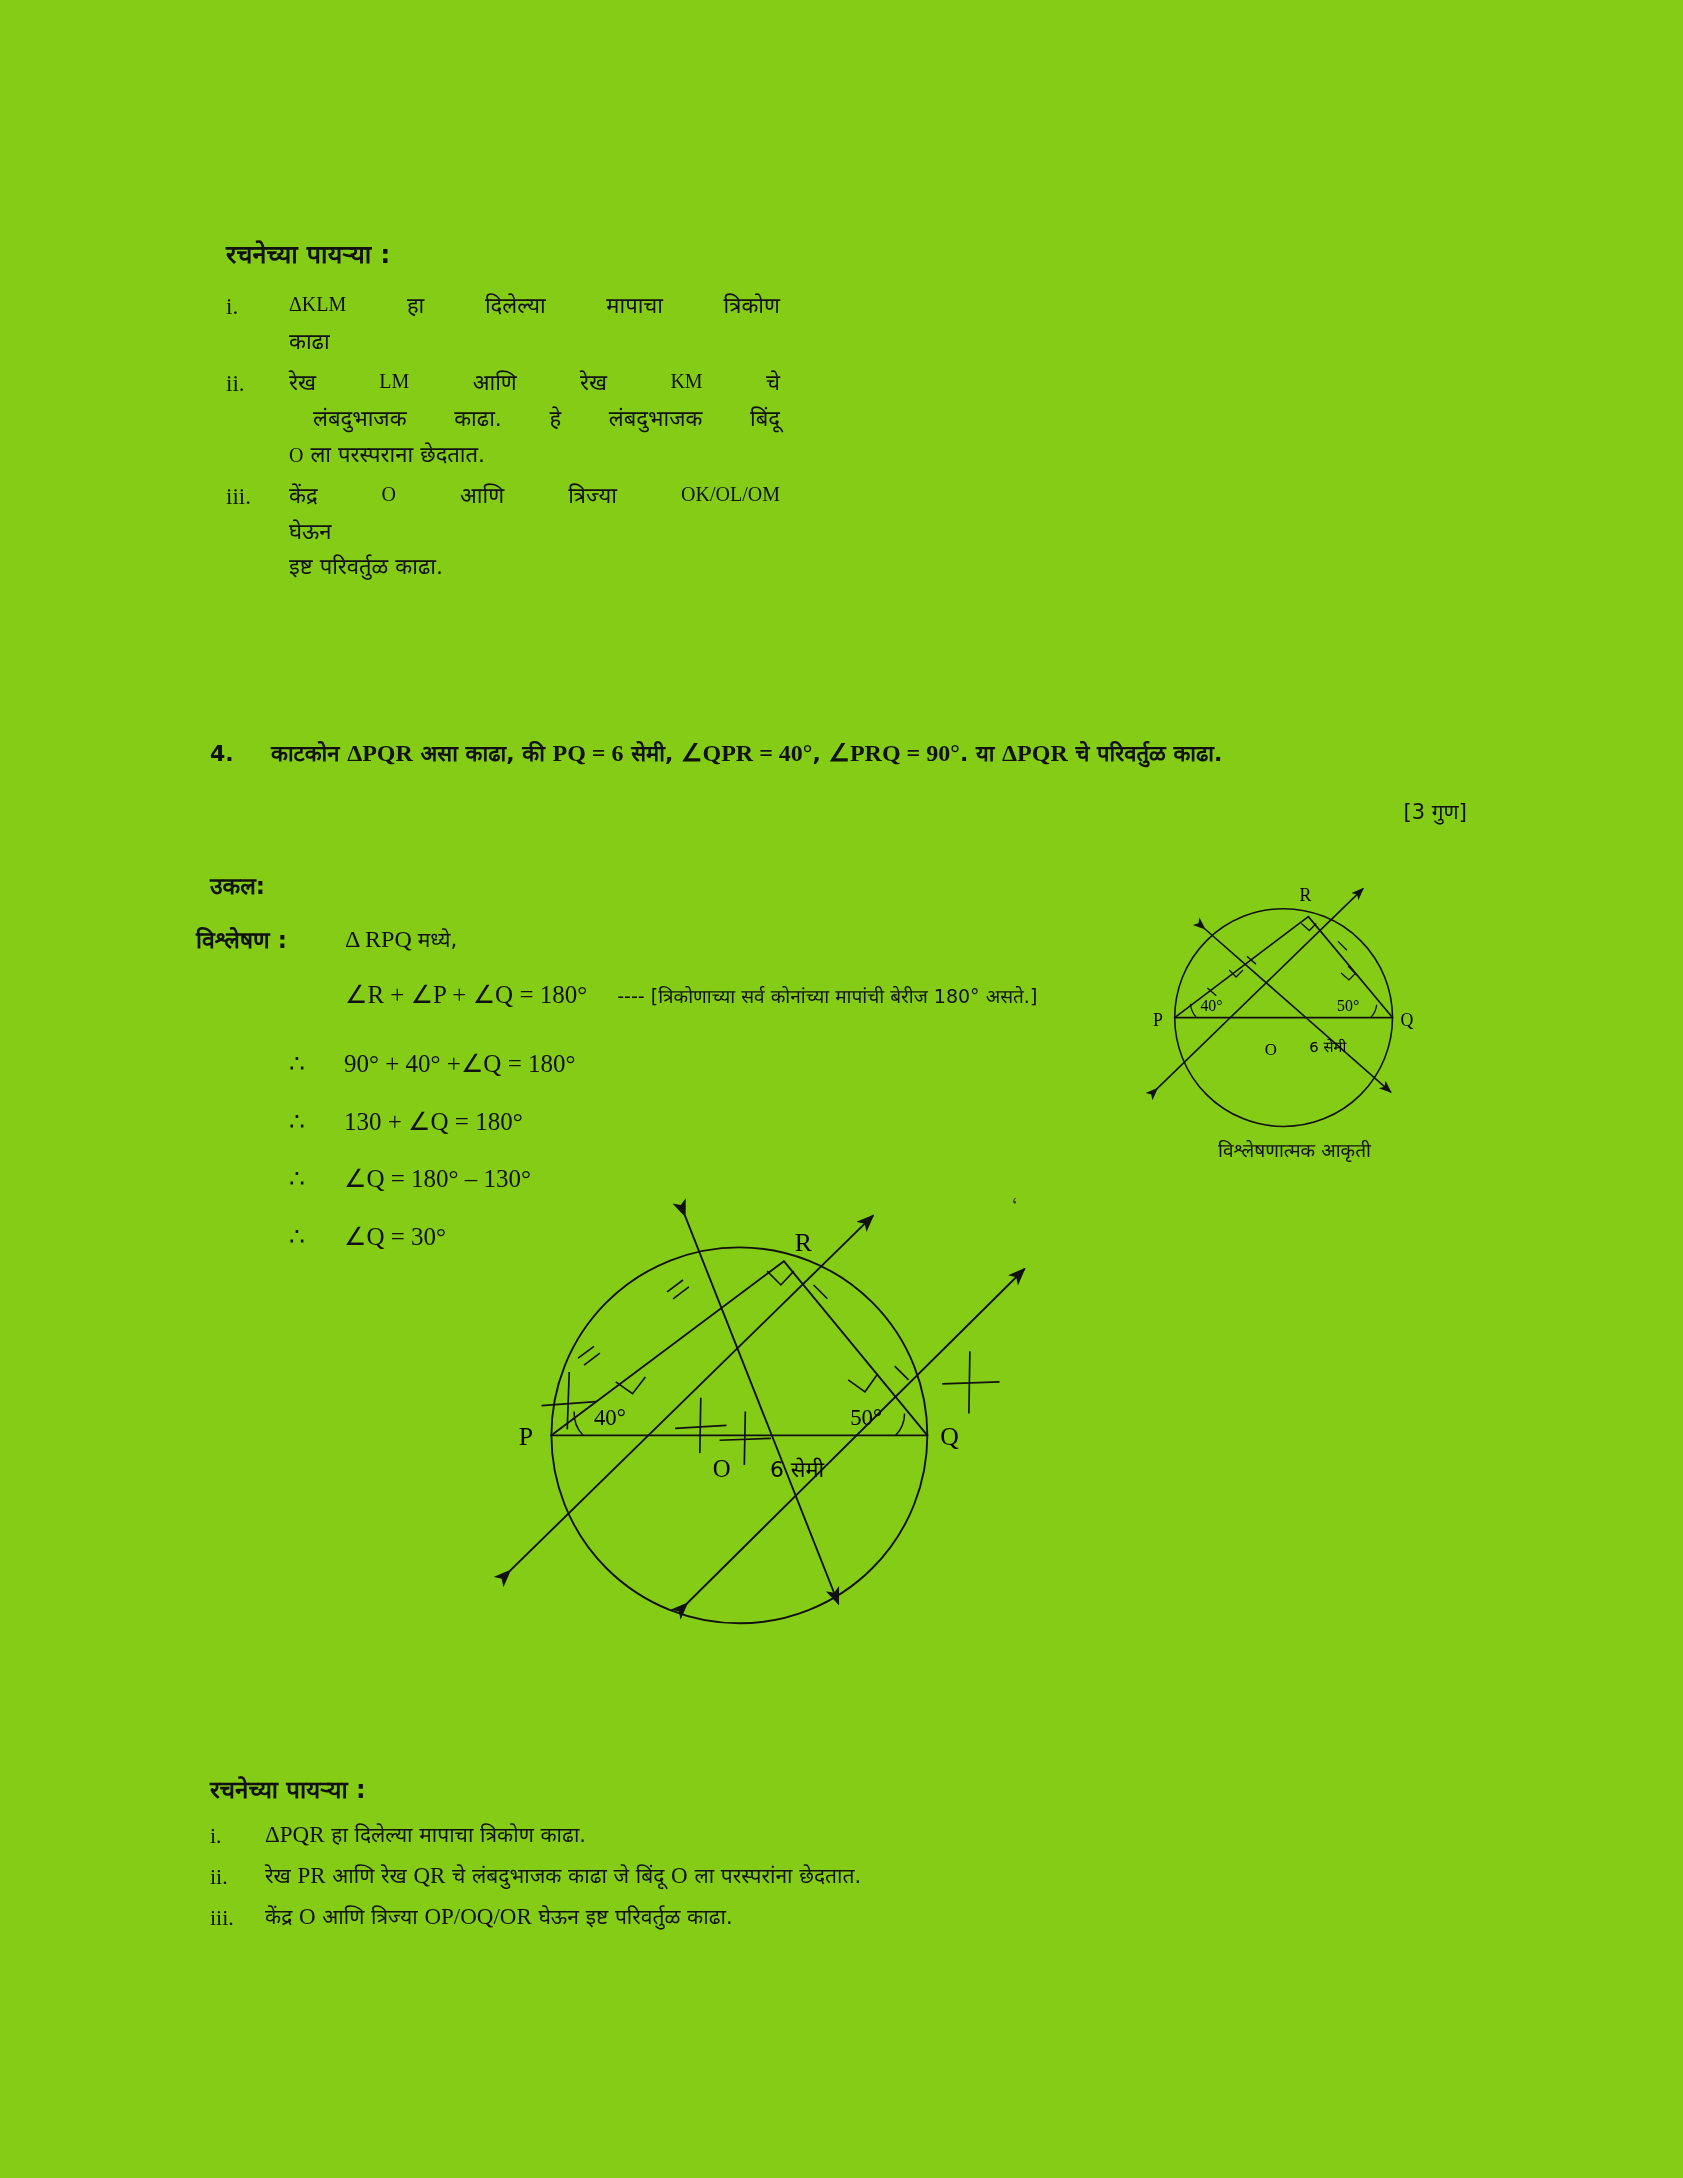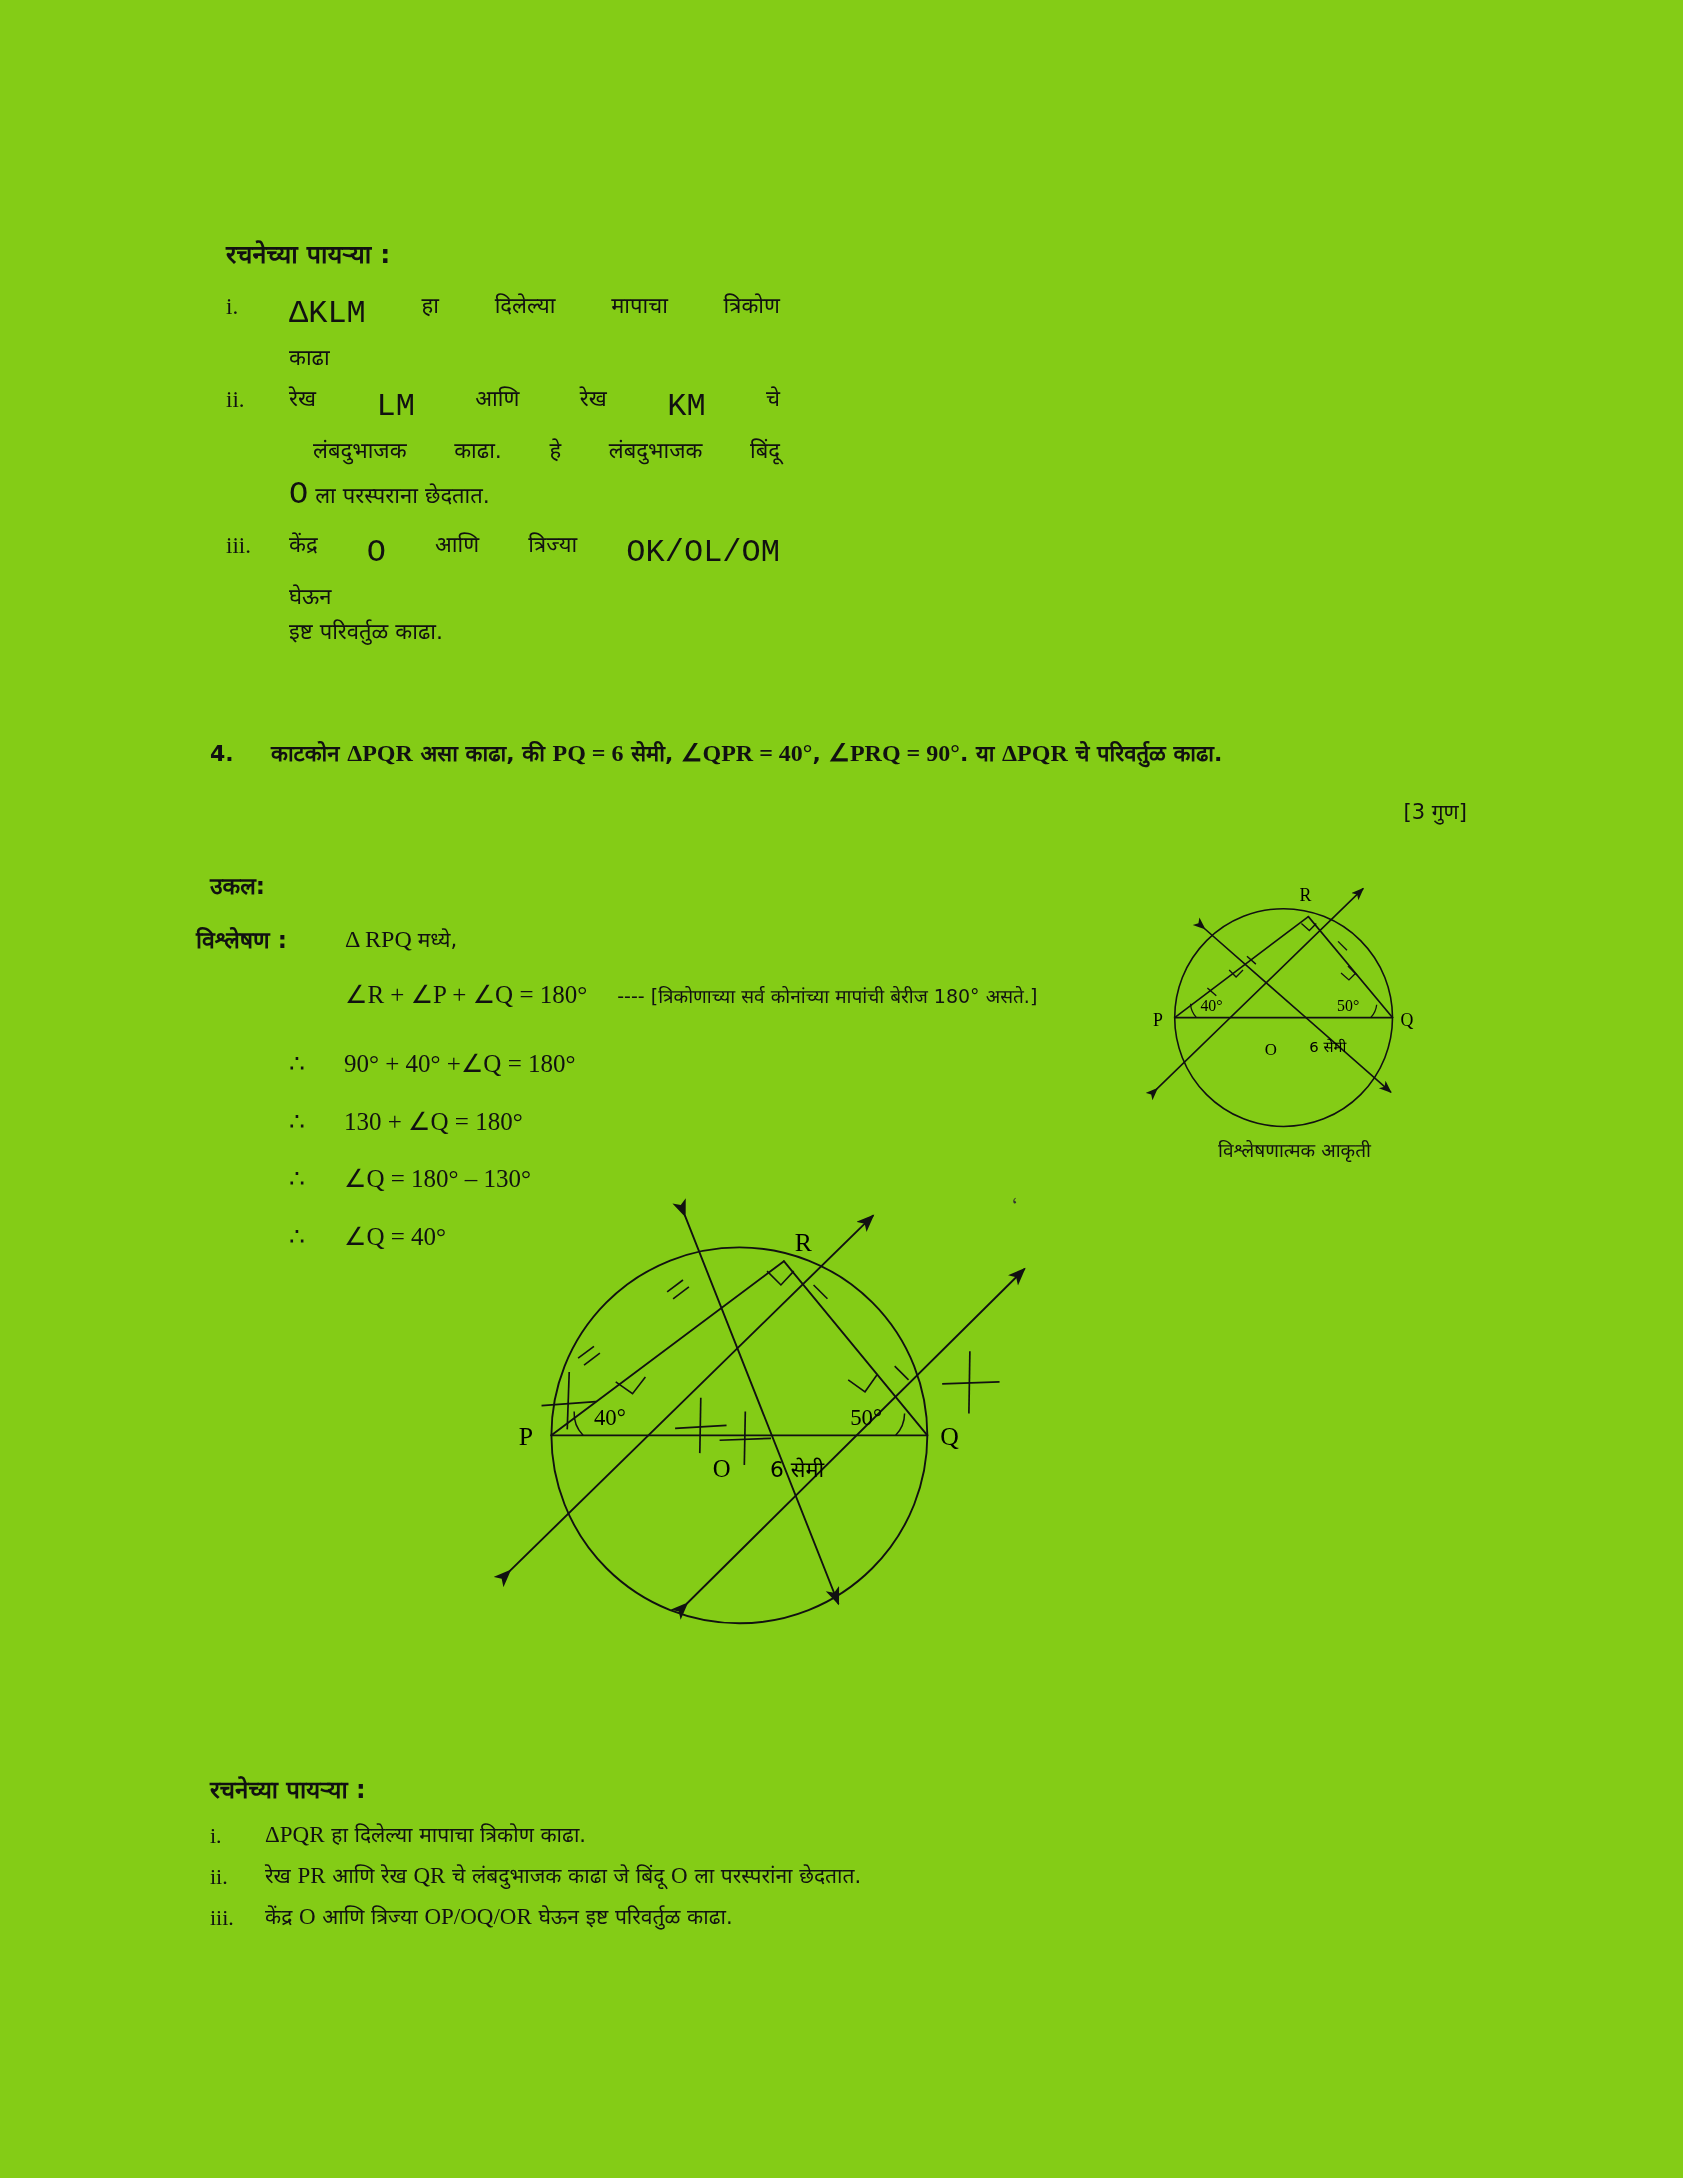--- a/index.html
+++ b/index.html
@@ -52,21 +52,21 @@
     padding-top: 1px;
   }
   .step-body {
     flex: 1 1 auto;
     font-family: "DejaVu Sans", sans-serif;
     font-size: 22px;
     line-height: 1.62;
     text-align: justify;
     text-justify: inter-word;
   }
-  .lat { font-family: Liberation Mono, monospace; font-size: 32px; }
+  .lat { font-family: Liberation Serif, serif; font-size: 20px; }
 
   
   #question-4 {
     position: absolute;
     left: 210px;
     top: 735px;
     width: 1257px;
     display: flex;
     align-items: baseline;
   }
@@ -307,21 +307,21 @@
   <div class="eq-row" id="eq-2">
     <span class="eq-because">∴</span>
     <span>130 + ∠Q = 180°</span>
   </div>
   <div class="eq-row" id="eq-3">
     <span class="eq-because">∴</span>
     <span>∠Q = 180° – 130°</span>
   </div>
   <div class="eq-row" id="eq-4">
     <span class="eq-because">∴</span>
-    <span>∠Q = 40°</span>
+    <span>∠Q = 30°</span>
   </div>
 
   <div id="analysis-figure">
     <svg viewBox="0 0 320 300" width="317" height="297" aria-hidden="true">
       <defs>
         <marker id="ah-s" markerWidth="9" markerHeight="9" refX="7" refY="3.2" orient="auto" markerUnits="strokeWidth">
           <path d="M0,0 L8,3.2 L0,6.4 L2,3.2 z" fill="#111"></path>
         </marker>
       </defs>
       <g fill="none" stroke="#111" stroke-width="1.6" stroke-linecap="round">

